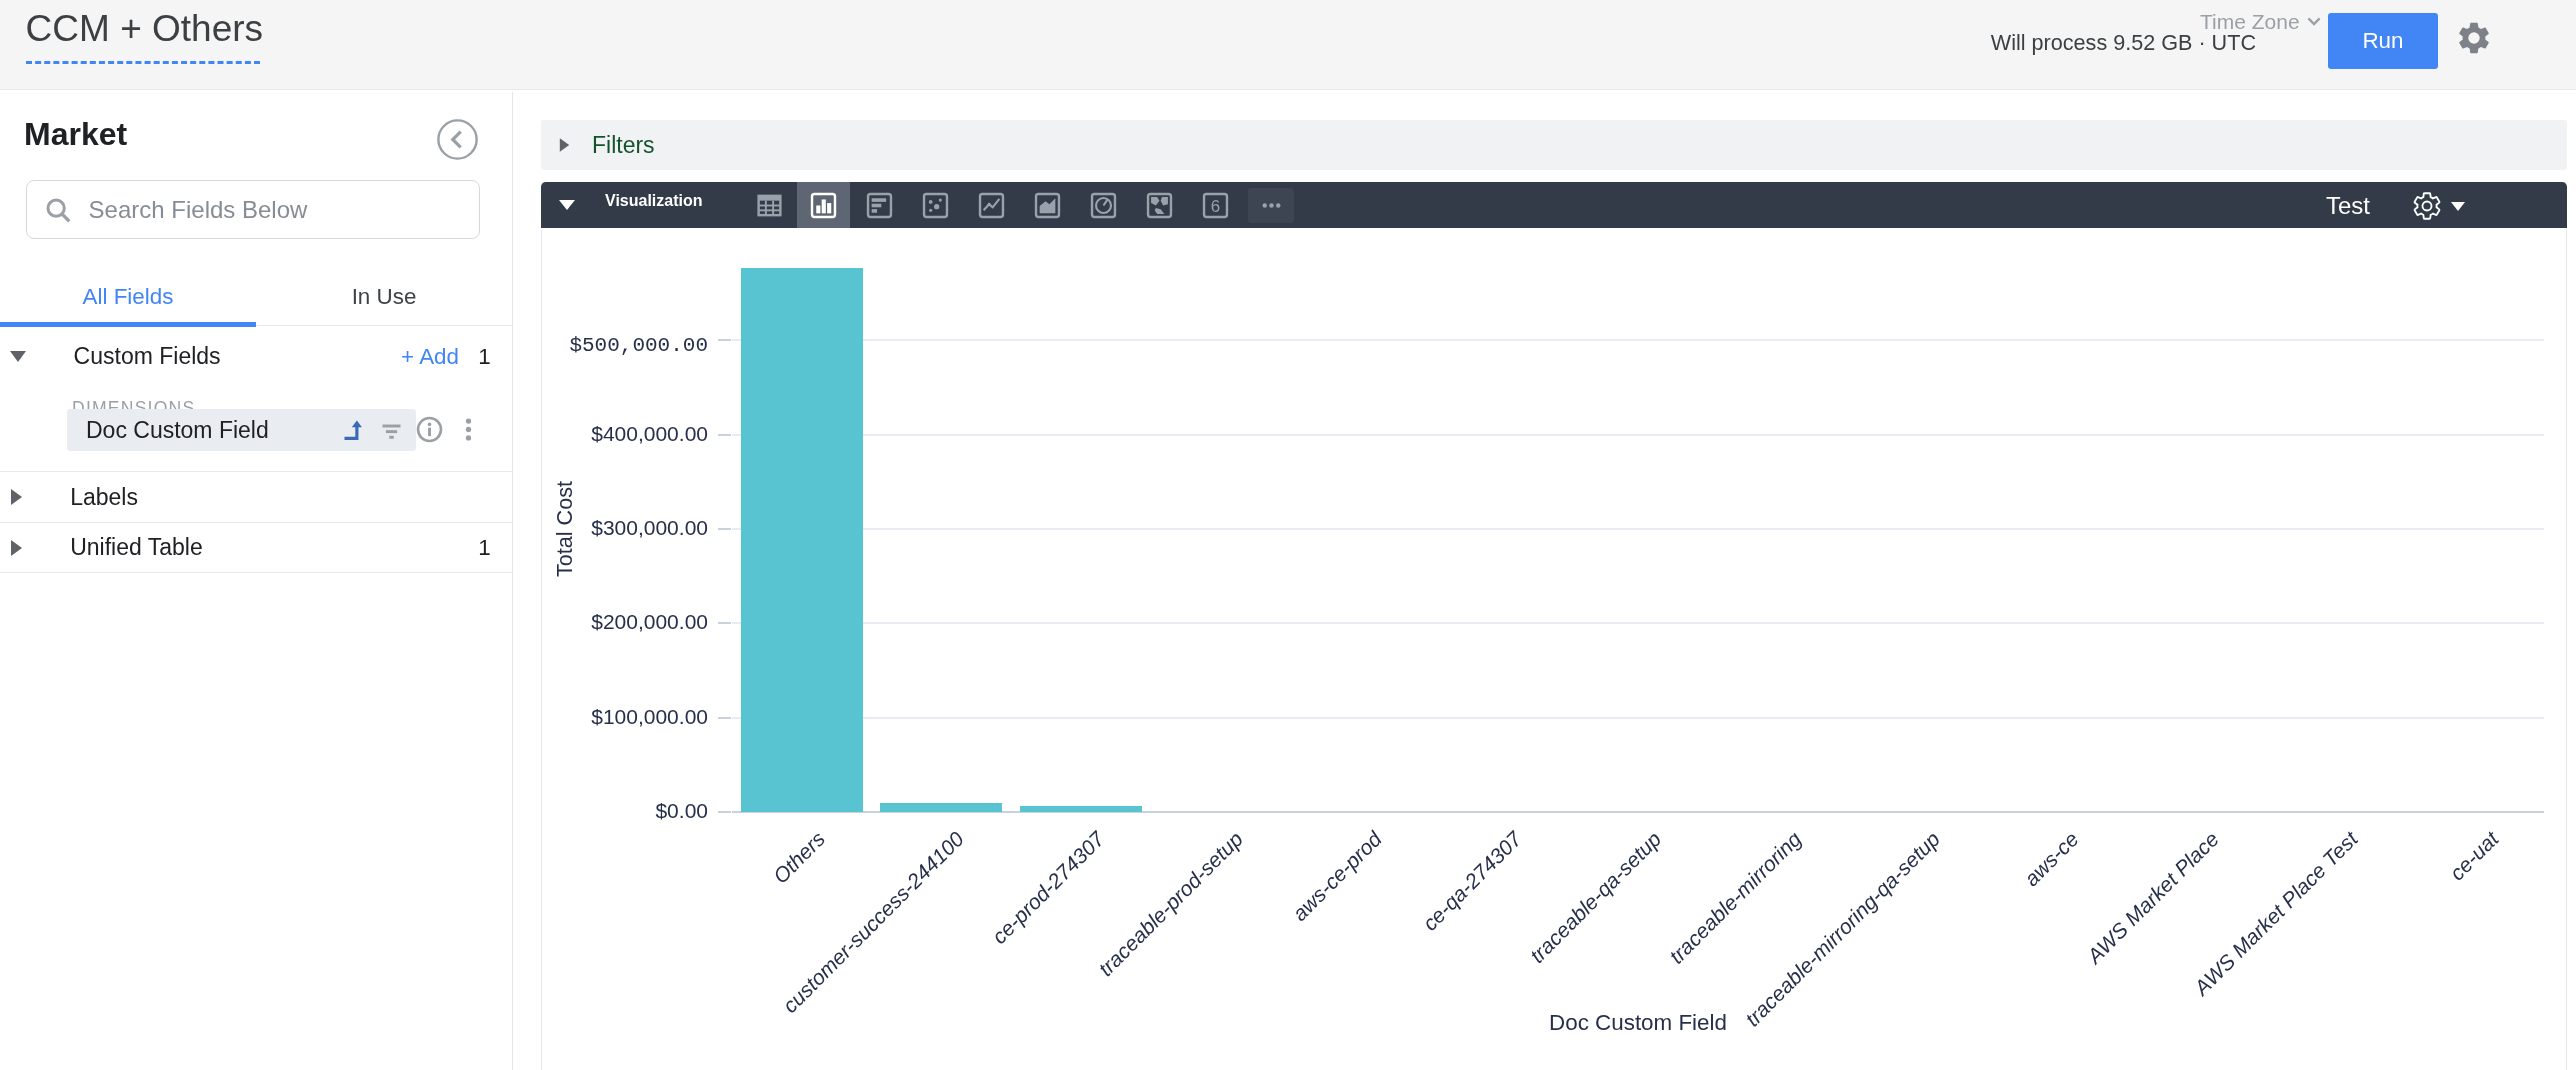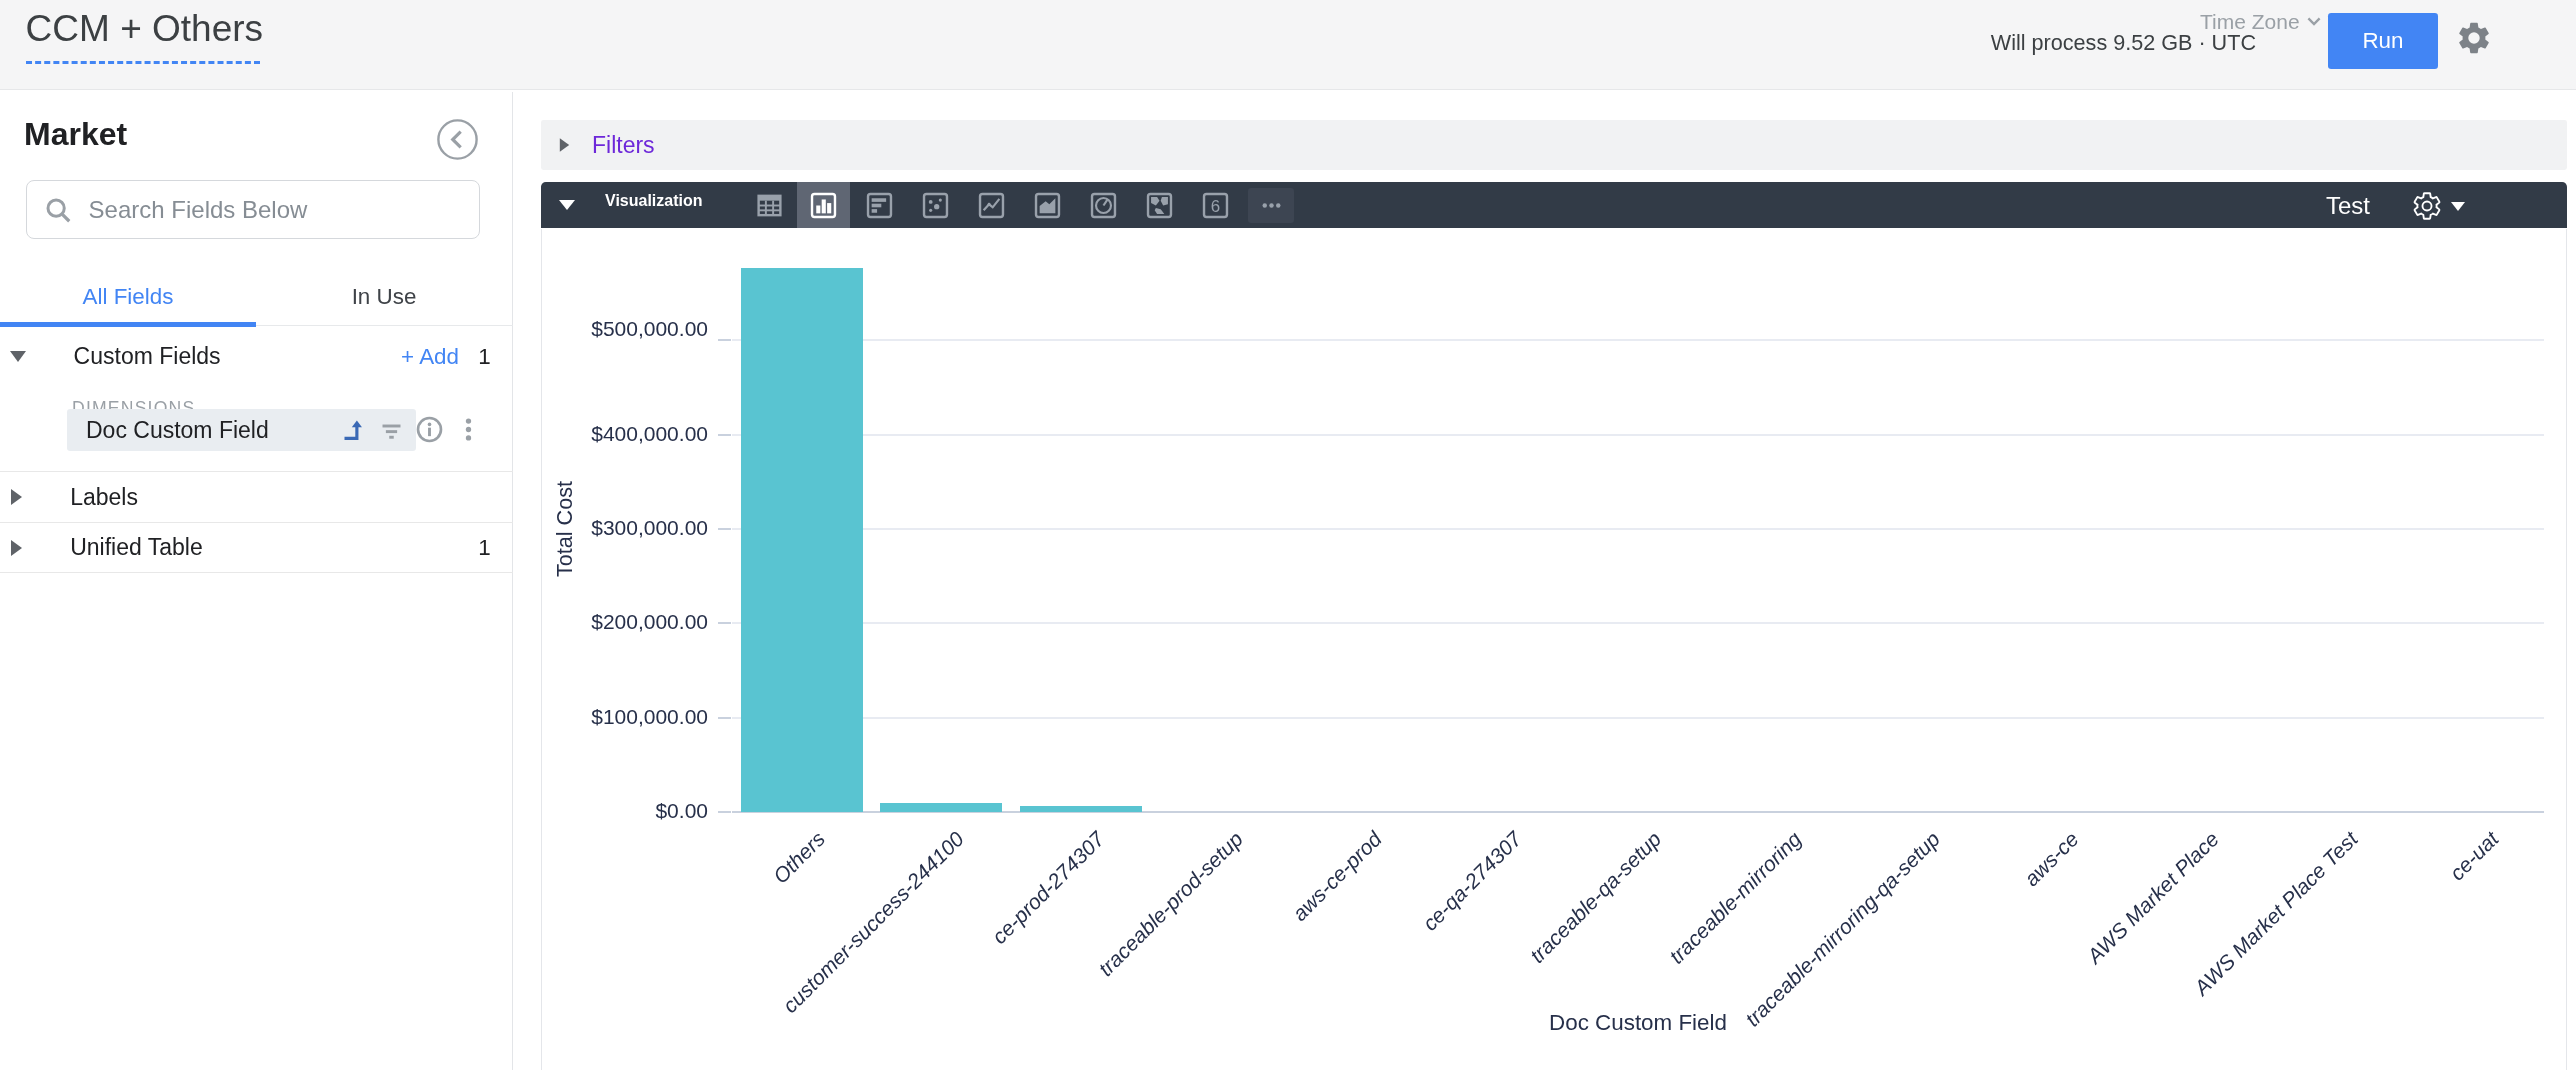--- a/index.html
+++ b/index.html
@@ -36,21 +36,21 @@
   .dims-label { position:absolute; left:72px; top:306px; font-size:17.6px; letter-spacing:1.2px; color:#9aa0a6; }
   .field-pill { position:absolute; left:67px; top:317px; width:349px; height:42px; background:#e9edf1; border-radius:3.2px; display:flex; align-items:center; cursor:pointer; }
   .field-pill .fp-label { font-size:23px; color:#202124; margin-left:19px; flex:1; }
   .pill-icon { width:27px; height:27px; margin-right:11.2px; }
   .side-icon { position:absolute; width:29px; height:29px; top:323px; color:#9aa0a6; cursor:pointer; }
   .tri-right { width:0; height:0; border-top:8.8px solid transparent; border-bottom:8.8px solid transparent; border-left:11.2px solid #5f6368; margin-left:11.2px; }
   .tri-down  { width:0; height:0; border-left:8.8px solid transparent; border-right:8.8px solid transparent; border-top:11.2px solid #5f6368; margin-left:9.6px; }
 
   
   .filters-bar { position:absolute; left:541px; top:120px; width:2026px; height:50px; background:#f1f2f3; border-radius:2.4px; display:flex; align-items:center; cursor:pointer; }
-  .filters-label { font-size:23px; color:#6d28d9; font-weight:500; margin-left:22.4px;text-align:center; }
+  .filters-label { font-size:23px; color:#14532d; font-weight:500; margin-left:22.4px;text-align:center; }
   .filters-bar .tri-right { border-left-color:#5f6368; margin-left:17.6px; transform:scale(0.85); }
 
   .viz-toolbar { position:absolute; left:541px; top:182px; width:2026px; height:46px; background:#323b47; border-radius:4.8px 4.8px 0 0; }
   .viz-caret { position:absolute; left:17.6px; top:17.6px; width:0; height:0; border-left:8px solid transparent; border-right:8px solid transparent; border-top:10.4px solid #ffffff; }
   .viz-label { position:absolute; left:64px; top:10.4px; font-size:16px; font-weight:600; color:#ffffff; }
   .viz-btn { position:absolute; top:0; width:53px; height:46px; display:flex; align-items:center; justify-content:center; color:#99a1ab; cursor:pointer; }
   .viz-btn.selected { background:#5f6673; color:#ffffff; }
   .viz-btn.more { background:#3d4552; border-radius:3.2px; top:5.6px; height:35px; width:46px; color:#99a1ab; }
   .viz-edit { position:absolute; right:197px; top:9.6px; font-size:24px; color:#ffffff; cursor:pointer; }
   .viz-gear { position:absolute; right:102px; top:8px; display:flex; align-items:center; gap:8px; color:#ffffff; cursor:pointer; }
@@ -268,21 +268,21 @@
     <div class="ytick-dash" style="left: 718px; top: 622px;"></div>
     <div class="ytick-label" style="right: 1868px; top: 610px;">$200,000.00</div>
     <div class="gridline" style="left: 732px; top: 528px; width: 1812px;"></div>
     <div class="ytick-dash" style="left: 718px; top: 528px;"></div>
     <div class="ytick-label" style="right: 1868px; top: 516px;">$300,000.00</div>
     <div class="gridline" style="left: 732px; top: 434px; width: 1812px;"></div>
     <div class="ytick-dash" style="left: 718px; top: 434px;"></div>
     <div class="ytick-label" style="right: 1868px; top: 422px;">$400,000.00</div>
     <div class="gridline" style="left: 732px; top: 339px; width: 1812px;"></div>
     <div class="ytick-dash" style="left: 718px; top: 339px;"></div>
-    <div class="ytick-label" style="right: 1868px; top: 317px;">$500,000.00</div>
+    <div class="ytick-label" style="right: 1868px; top: 334px; font-family: Liberation Mono, monospace;">$500,000.00</div>
     <div class="bar" style="left: 741px; top: 268px; width: 122px; height: 544px; background: rgb(89, 196, 209);"></div>
     <div class="bar" style="left: 880px; top: 803px; width: 122px; height: 8.8px; background: rgb(89, 196, 209);"></div>
     <div class="bar" style="left: 1020px; top: 806px; width: 122px; height: 5.6px; background: rgb(89, 196, 209);"></div>
     <div class="xlabel" style="right: 1763px; top: 827px;">Others</div>
     <div class="xlabel" style="right: 1624px; top: 827px;">customer-success-244100</div>
     <div class="xlabel" style="right: 1484px; top: 827px;">ce-prod-274307</div>
     <div class="xlabel" style="right: 1345px; top: 827px;">traceable-prod-setup</div>
     <div class="xlabel" style="right: 1206px; top: 827px;">aws-ce-prod</div>
     <div class="xlabel" style="right: 1066px; top: 827px;">ce-qa-274307</div>
     <div class="xlabel" style="right: 927px; top: 827px;">traceable-qa-setup</div>

